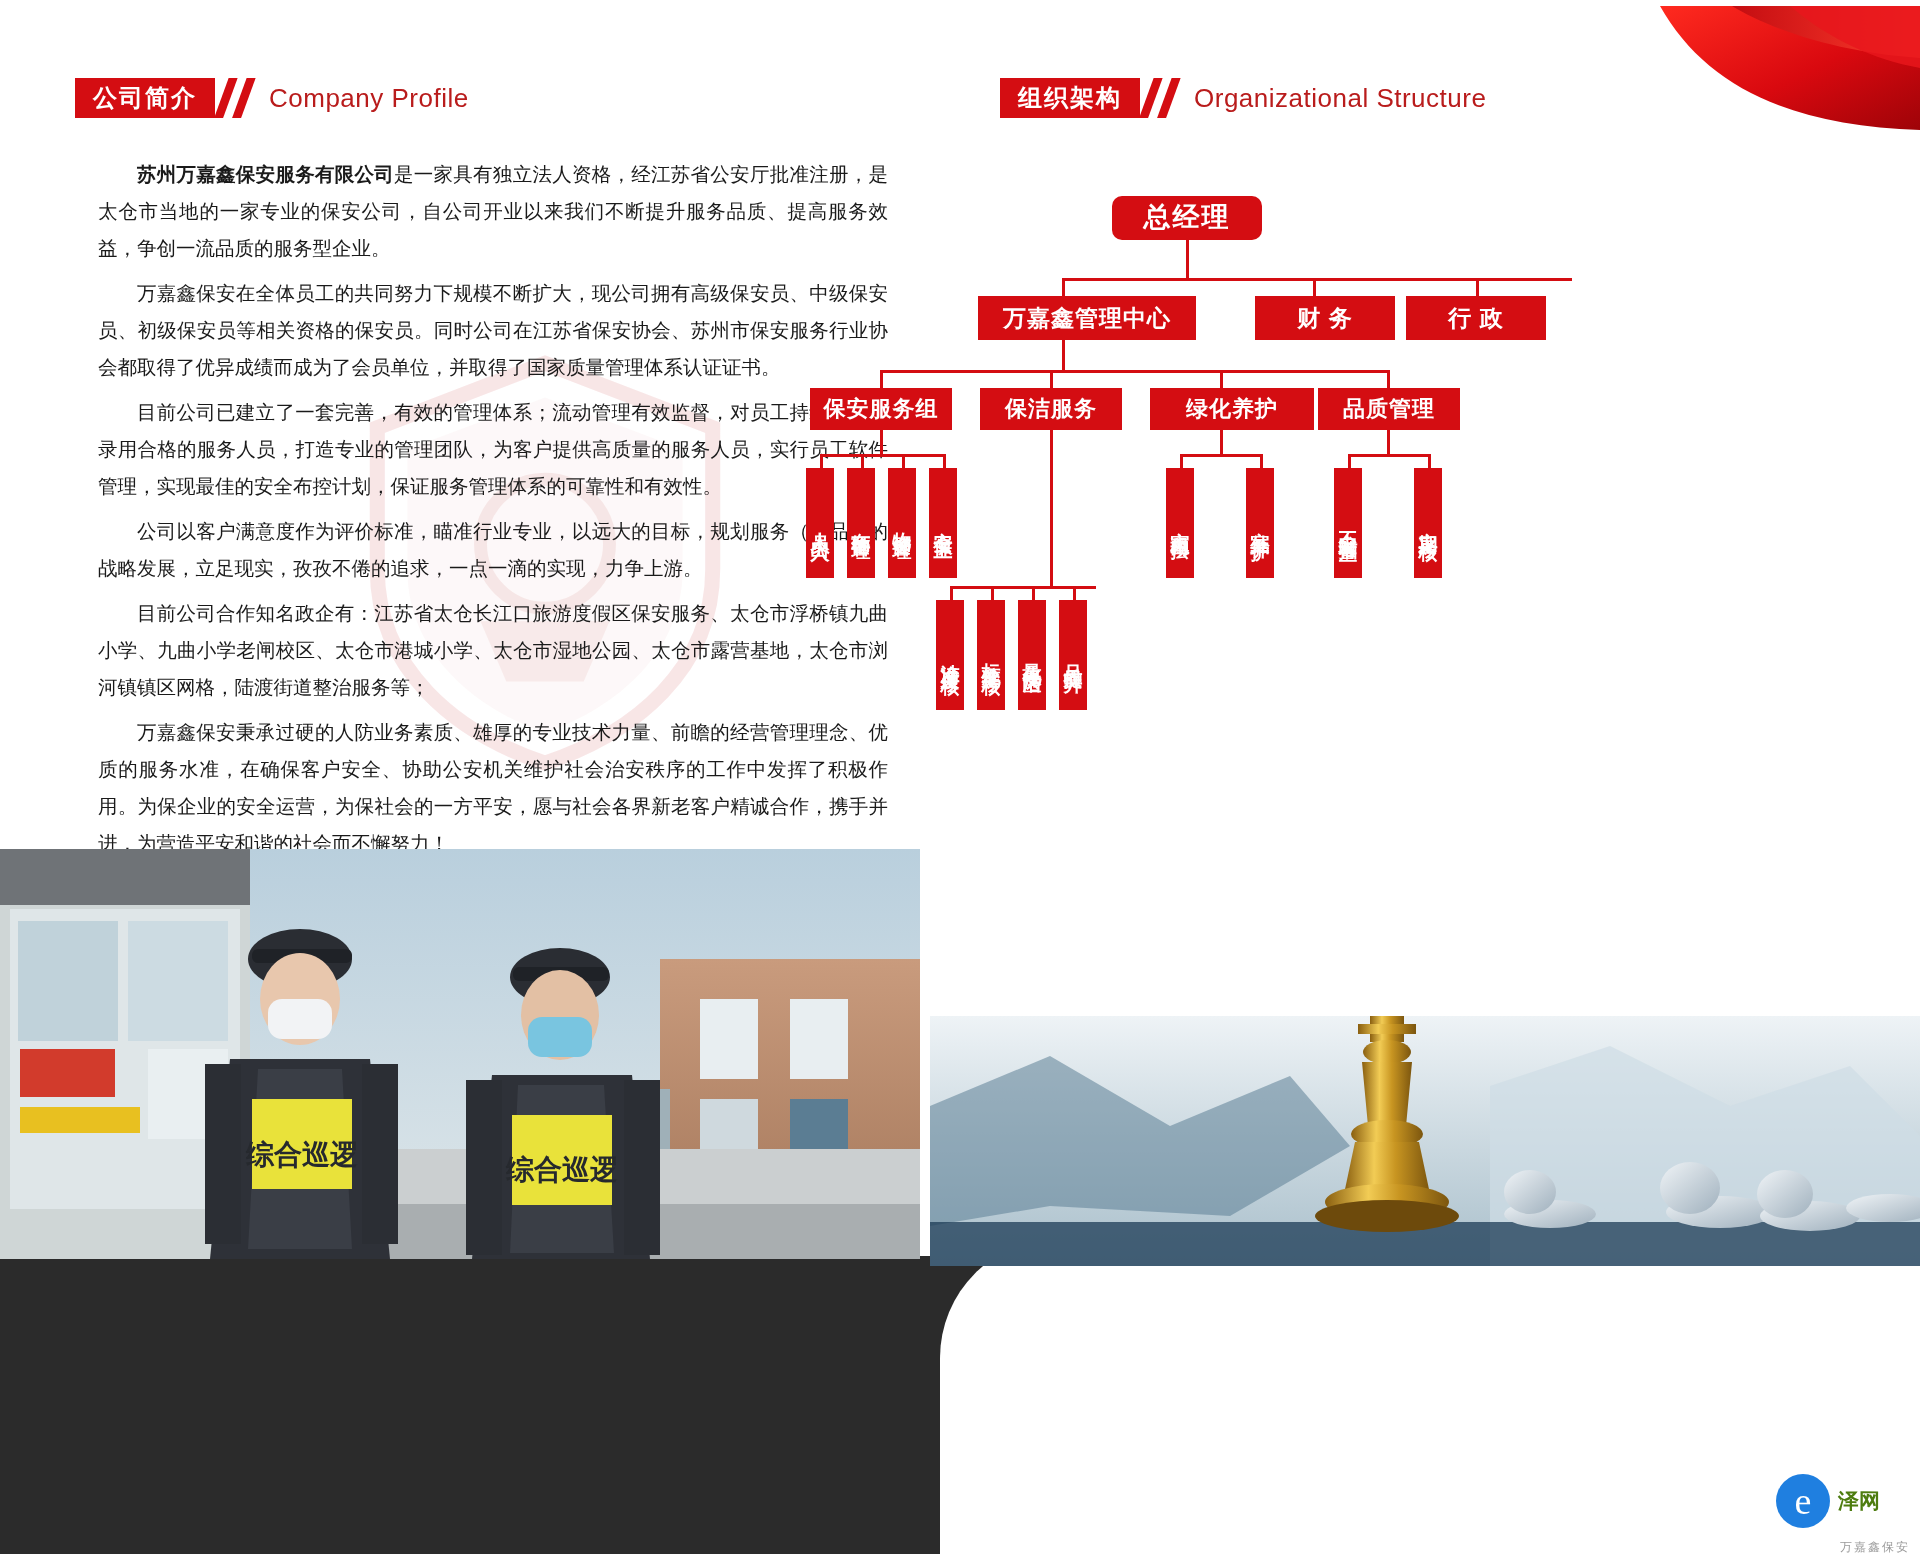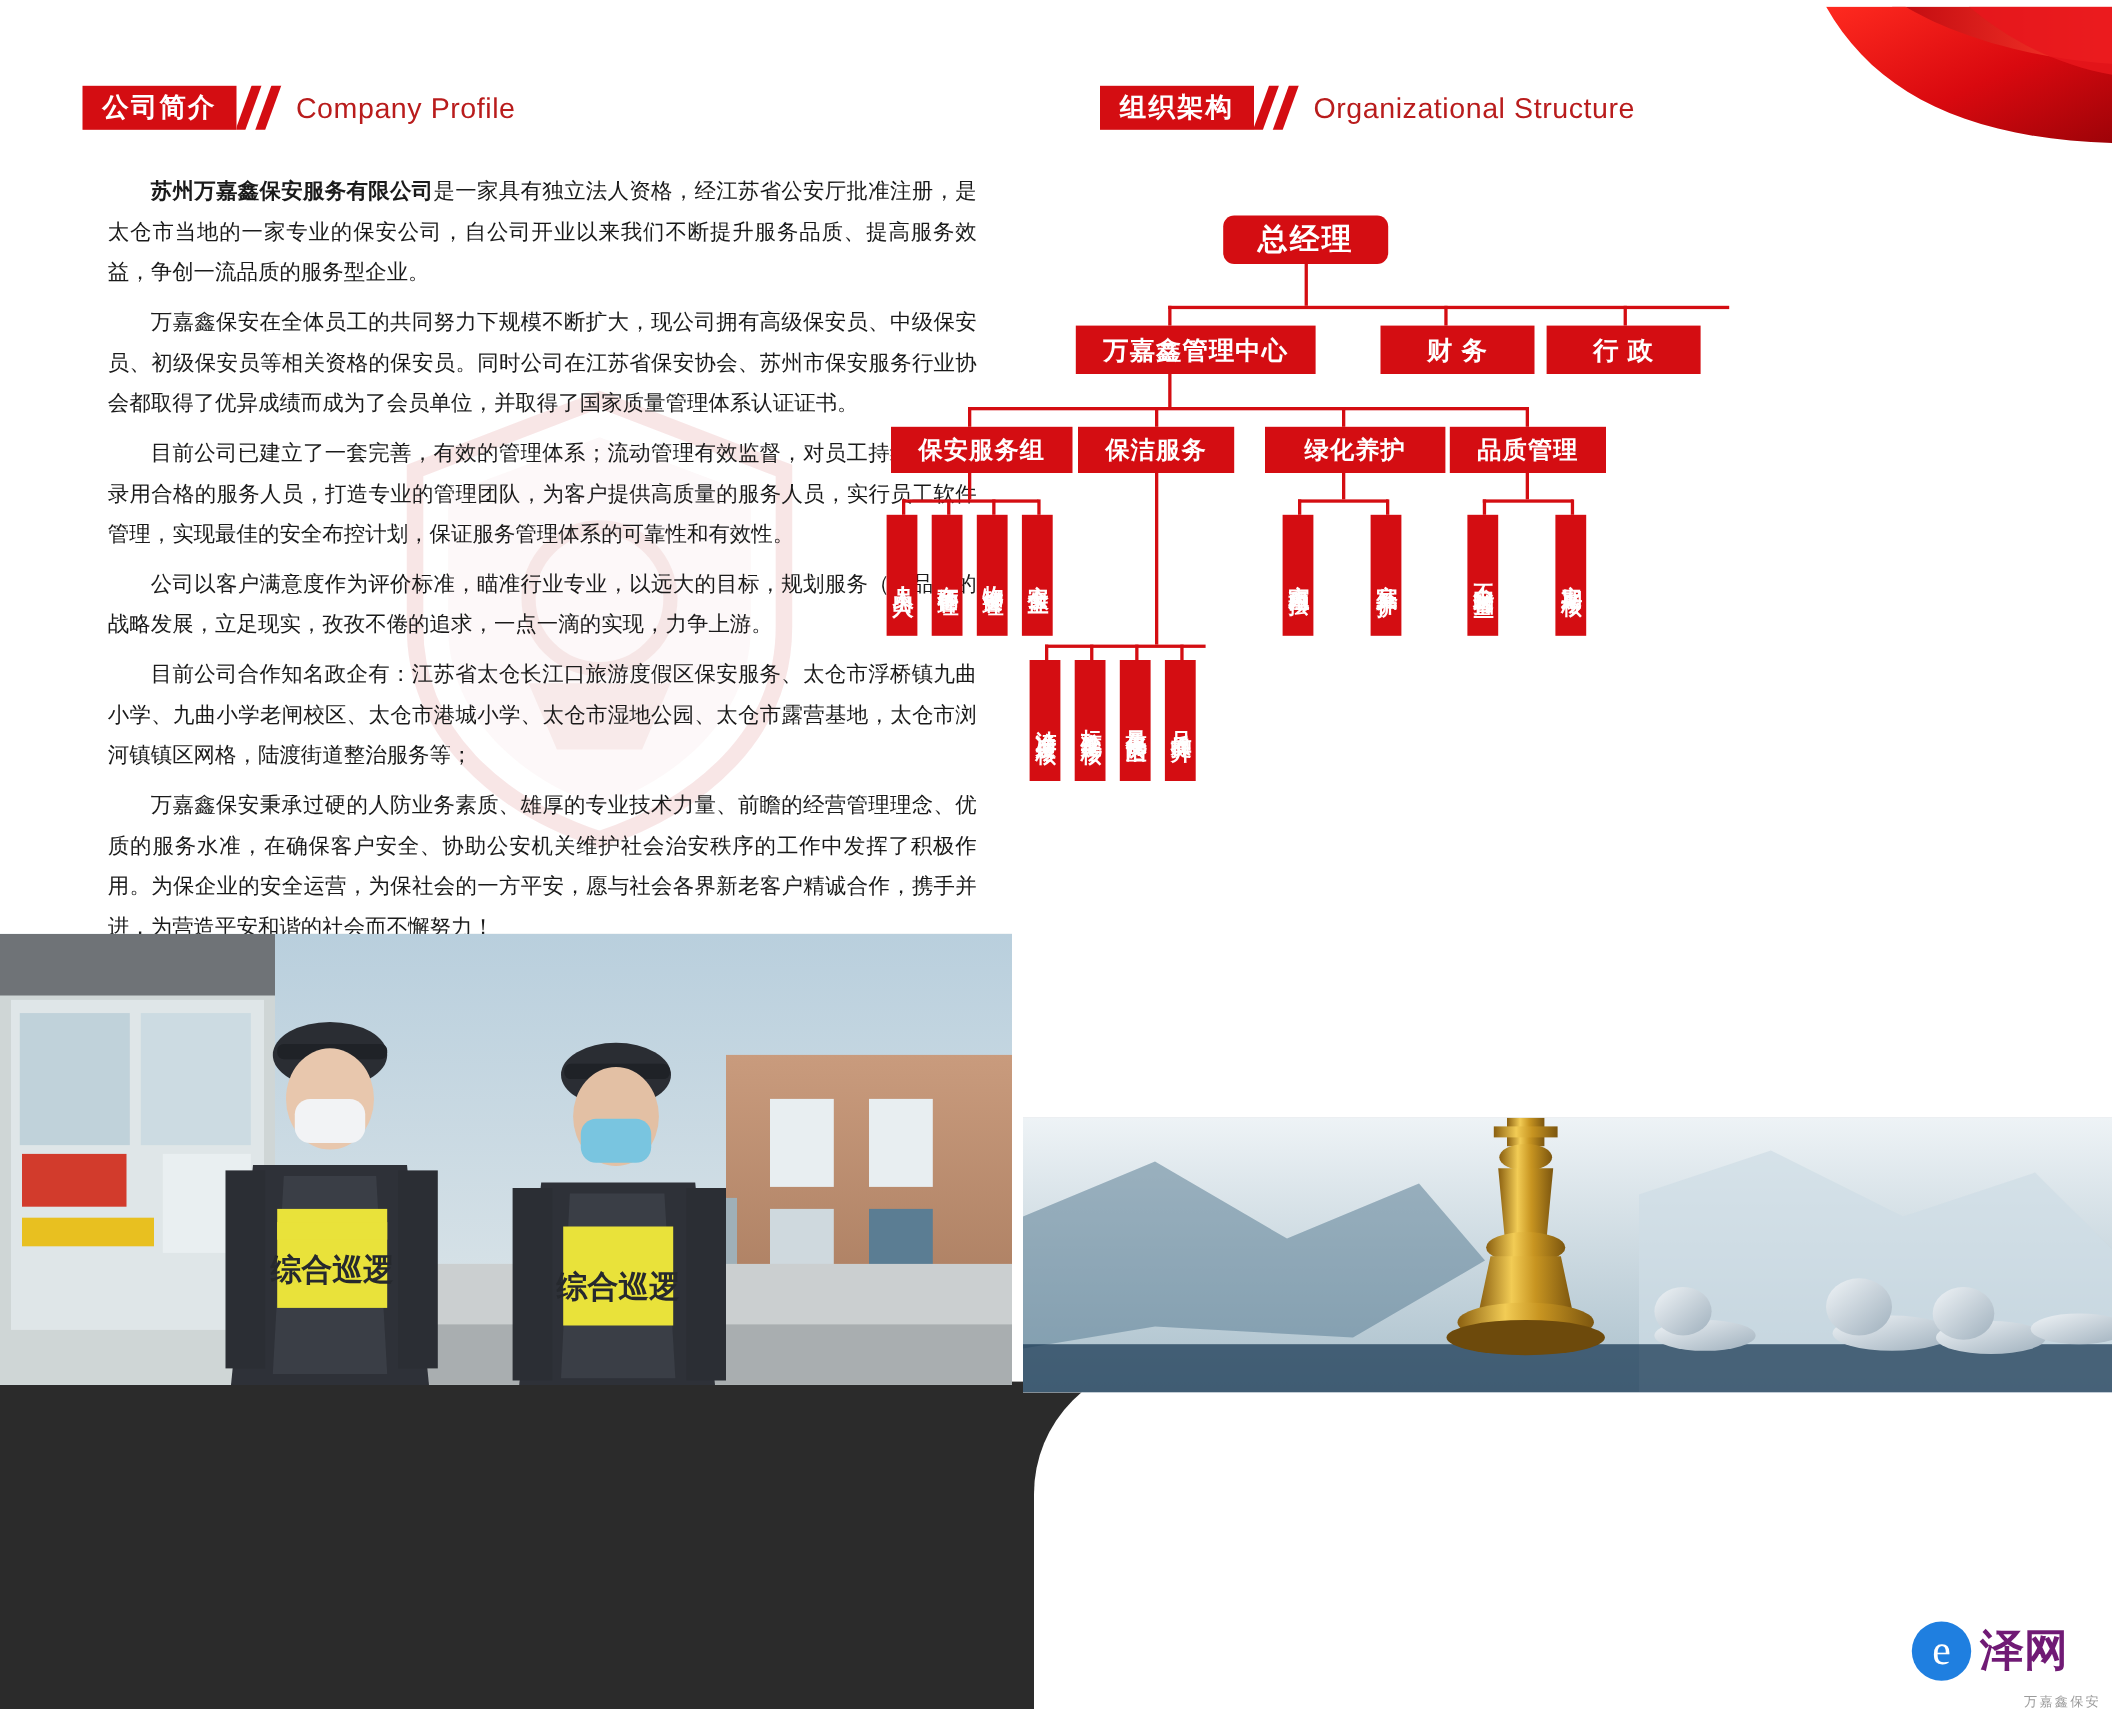--- a/index.html
+++ b/index.html
@@ -103,21 +103,21 @@
 
   
   .logo {
     position:absolute; right:40px; bottom:42px; display:flex; align-items:center;
   }
   .logo-mark {
     width:54px; height:54px; border-radius:50%; background:#1f7fe0;
     color:#fff; font-size:38px; display:flex; align-items:center; justify-content:center;
     font-family:"Liberation Serif", serif;
   }
-  .logo-text { color:#701a75; font-size:40px; margin-left:8px; font-weight:bold; }
+  .logo-text { color:#4d7c0f; font-size:21px; margin-left:8px; font-weight:bold; }
   .logo-sub {
     position:absolute; right:10px; bottom:14px; color:#9a9a9a; font-size:12px;
     letter-spacing:2px;
   }
 </style>
 </head>
 <body>
 
 <div class="page">
 
@@ -301,21 +301,21 @@
     <div class="node lvl2" style="left:313px; top:100px; width:140px; height:44px;margin-left:12px;">财 务</div>
     <div class="node lvl2" style="left:476px; top:100px; width:140px; height:44px;">行 政</div>
 
     <div class="line vline" style="left:132px; top:144px; height:30px;"></div>
     <div class="line hline" style="left:-50px; top:174px; width:510px;"></div>
     <div class="line vline" style="left:-50px; top:174px; height:18px;"></div>
     <div class="line vline" style="left:120px; top:174px; height:18px;"></div>
     <div class="line vline" style="left:290px; top:174px; height:18px;"></div>
     <div class="line vline" style="left:457px; top:174px; height:18px;"></div>
 
-    <div class="node lvl3" style="left:-120px; top:192px; width:165px; height:42px;">保安服务组</div>
+    <div class="node lvl3" style="left:-120px; top:192px; width:142px; height:42px;">保安服务组</div>
     <div class="node lvl3" style="left:50px; top:192px; width:142px; height:42px;">保洁服务</div>
     <div class="node lvl3" style="left:220px; top:192px; width:164px; height:42px;">绿化养护</div>
     <div class="node lvl3" style="left:388px; top:192px; width:142px; height:42px;">品质管理</div>
 
     <div class="line vline" style="left:-50px; top:234px; height:24px;"></div>
     <div class="line hline" style="left:-110px; top:258px; width:124px;"></div>
     <div class="line vline" style="left:-110px; top:258px; height:14px;"></div>
     <div class="line vline" style="left:-69px; top:258px; height:14px;"></div>
     <div class="line vline" style="left:-28px; top:258px; height:14px;"></div>
     <div class="line vline" style="left:13px; top:258px; height:14px;"></div>

